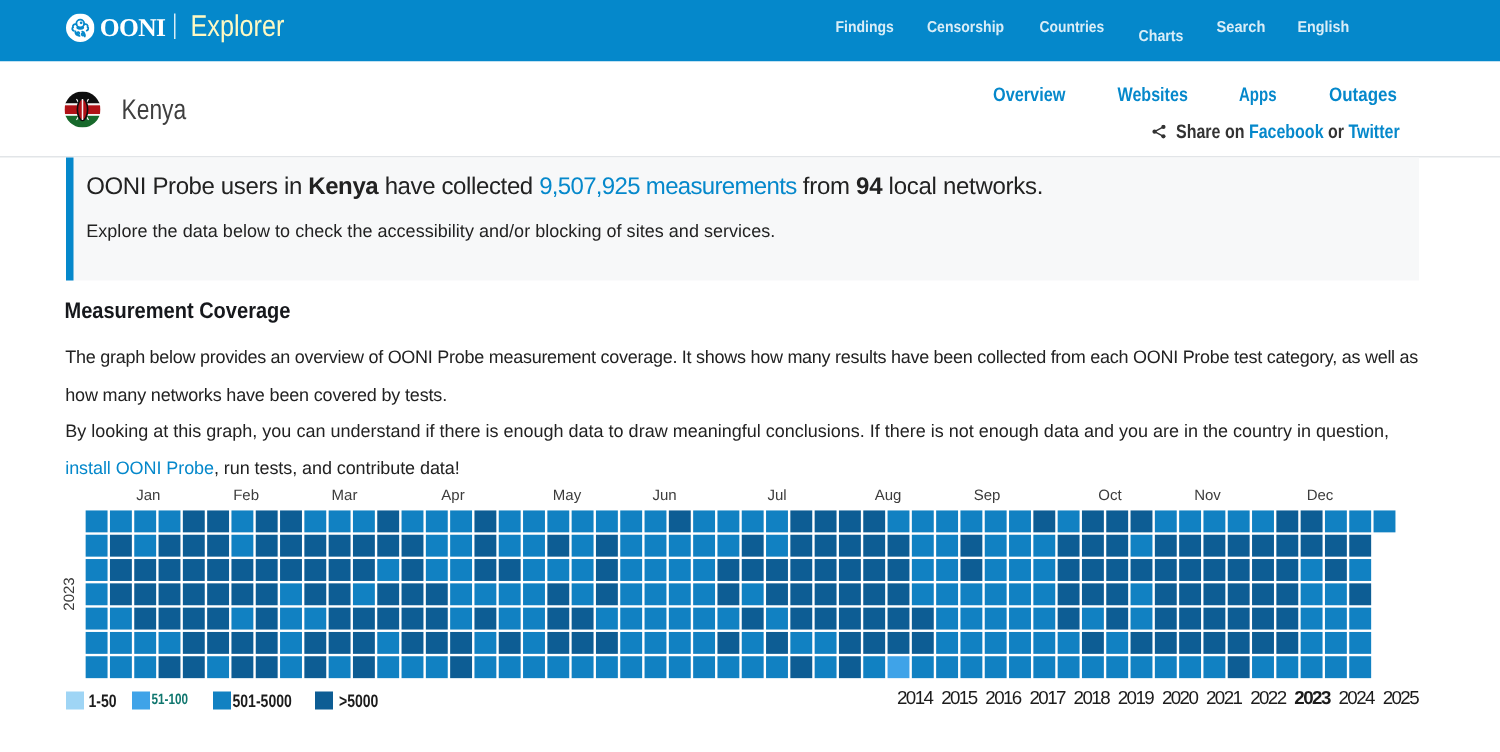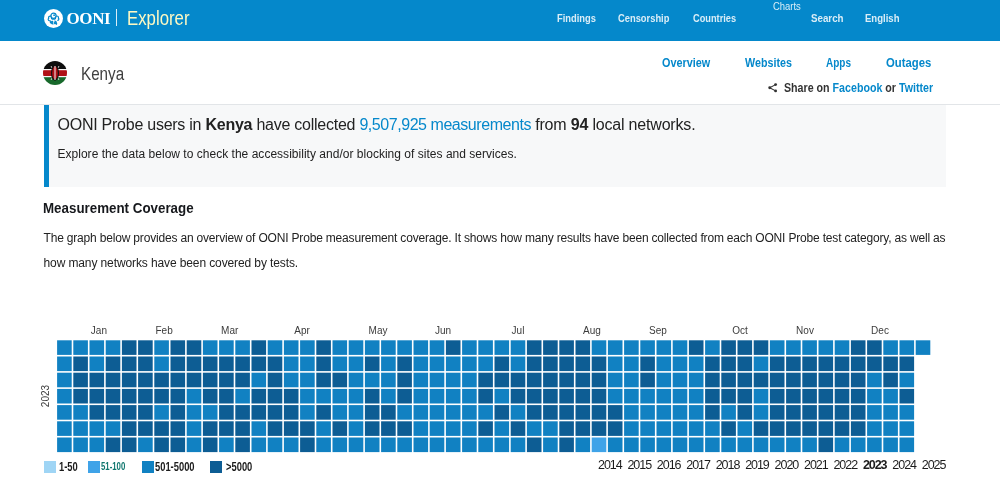--- a/index.html
+++ b/index.html
@@ -20,21 +20,21 @@
       <path d="M10.8 12.1 C12.5 12.4 12.8 14.1 11.6 14.6 C10.5 15.0 10.0 13.5 11.0 13.3 C12.1 13.1 13.0 14.1 12.5 15.3"></path>
     </g>
     <circle cx="10.1" cy="6.2" r="0.9" fill="#0588cb"></circle>
   </svg>
   <div class="abs" style="left:66.5px;top:9.6px;font-family:'Liberation Serif',serif;font-weight:bold;font-size:17px;color:#fff;line-height:17px;letter-spacing:-0.4px;">OONI</div>
   <div class="abs" style="left:115.9px;top:9.2px;width:1.5px;height:17px;background:rgba(255,255,255,0.85);"></div>
   <div class="abs" style="left:127px;top:10.8px;font-size:20px;color:#fef9c3;line-height:15px;"><span class="sx" style="transform:scaleX(0.84);">Explorer</span></div>
   <div class="abs" style="left:556.8px;top:12.6px;font-size:10.5px;font-weight:bold;color:rgba(255,255,255,0.85);line-height:10.5px;"><span class="sx" style="transform:scaleX(0.89);">Findings</span></div>
   <div class="abs" style="left:618.2px;top:12.6px;font-size:10.5px;font-weight:bold;color:rgba(255,255,255,0.85);line-height:10.5px;"><span class="sx" style="transform:scaleX(0.89);">Censorship</span></div>
   <div class="abs" style="left:693px;top:12.6px;font-size:10.5px;font-weight:bold;color:rgba(255,255,255,0.85);line-height:10.5px;"><span class="sx" style="transform:scaleX(0.88);">Countries</span></div>
-  <div class="abs" style="left:759px;top:1px;font-size:10.5px;font-weight:normal;color:rgba(255,255,255,0.85);line-height:10.5px;margin-left:14px;"><span class="sx" style="transform:scaleX(0.90);">Charts</span></div>
+  <div class="abs" style="left:759px;top:19px;font-size:10.5px;font-weight:bold;color:rgba(255,255,255,0.85);line-height:10.5px;"><span class="sx" style="transform:scaleX(0.90);">Charts</span></div>
   <div class="abs" style="left:811px;top:12.6px;font-size:10.5px;font-weight:bold;color:rgba(255,255,255,0.85);line-height:10.5px;"><span class="sx" style="transform:scaleX(0.93);">Search</span></div>
   <div class="abs" style="left:865px;top:12.6px;font-size:10.5px;font-weight:bold;color:rgba(255,255,255,0.85);line-height:10.5px;"><span class="sx" style="transform:scaleX(0.91);">English</span></div>
 </div>
 
 <div class="abs" style="left:0;top:41px;width:1000px;height:64px;background:#fff;border-bottom:1px solid #e2e5e8;">
   <svg class="abs" style="left:43.3px;top:19.6px;" width="24" height="24" viewBox="0 0 24 24">
     <defs>
         <clipPath id="fc">
           <circle cx="12" cy="12" r="12"></circle>
         </clipPath>
@@ -66,21 +66,22 @@
 
 <div class="abs" style="left:44.3px;top:105.3px;width:902px;height:82px;background:#f7f8f9;border-left:5px solid #0588cb;"></div>
 <div class="abs" style="left:57.5px;top:118.2px;font-size:16px;line-height:14px;color:#222;white-space:nowrap;"><span style="letter-spacing:-0.25px;">OONI Probe users in <b>Kenya</b> have collected </span><span style="color:#0588cb;letter-spacing:-0.45px;">9,507,925 measurements</span><span style="letter-spacing:-0.19px;"> from <b>94</b> local networks.</span></div>
 <div class="abs" style="left:57.5px;top:147px;font-size:12px;letter-spacing:0.02px;line-height:14px;color:#222;white-space:nowrap;">Explore the data below to check the accessibility and/or blocking of sites and services.</div>
 
 <div class="abs" style="left:42.5px;top:199.5px;font-size:15px;font-weight:bold;color:#16181c;line-height:15px;"><span class="sx" style="transform:scaleX(0.89);">Measurement Coverage</span></div>
 
 <div class="abs" style="left:43.5px;top:226.3px;font-size:12px;line-height:24.6px;color:#222;white-space:nowrap;">
 <span style="letter-spacing:-0.18px;margin-top:24px;">The graph below provides an overview of OONI Probe measurement coverage. It shows how many results have been collected from each OONI Probe test category, as well as</span><br>
 <span style="letter-spacing:-0.11px;">how many networks have been covered by tests.</span><br>
-<br>
+<span style="letter-spacing:0px;">By looking at this graph, you can understand if there is enough data to draw meaningful conclusions. If there is not enough data and you are in the country in question,</span><br>
+<span style="letter-spacing:-0.05px;"><span style="color:#0588cb;">install OONI Probe</span>, run tests, and contribute data!</span>
 </div>
 
 <svg class="abs" style="left:0;top:0;" width="1000" height="501" viewBox="0 0 1000 501">
   <text x="98.9" y="333.5" text-anchor="middle" font-size="10" fill="#3c3c3c">Jan</text>
     <text x="164.1" y="333.5" text-anchor="middle" font-size="10" fill="#3c3c3c">Feb</text>
     <text x="229.7" y="333.5" text-anchor="middle" font-size="10" fill="#3c3c3c">Mar</text>
     <text x="302" y="333.5" text-anchor="middle" font-size="10" fill="#3c3c3c">Apr</text>
     <text x="378" y="333.5" text-anchor="middle" font-size="10" fill="#3c3c3c">May</text>
     <text x="443" y="333.5" text-anchor="middle" font-size="10" fill="#3c3c3c">Jun</text>
     <text x="518" y="333.5" text-anchor="middle" font-size="10" fill="#3c3c3c">Jul</text>

